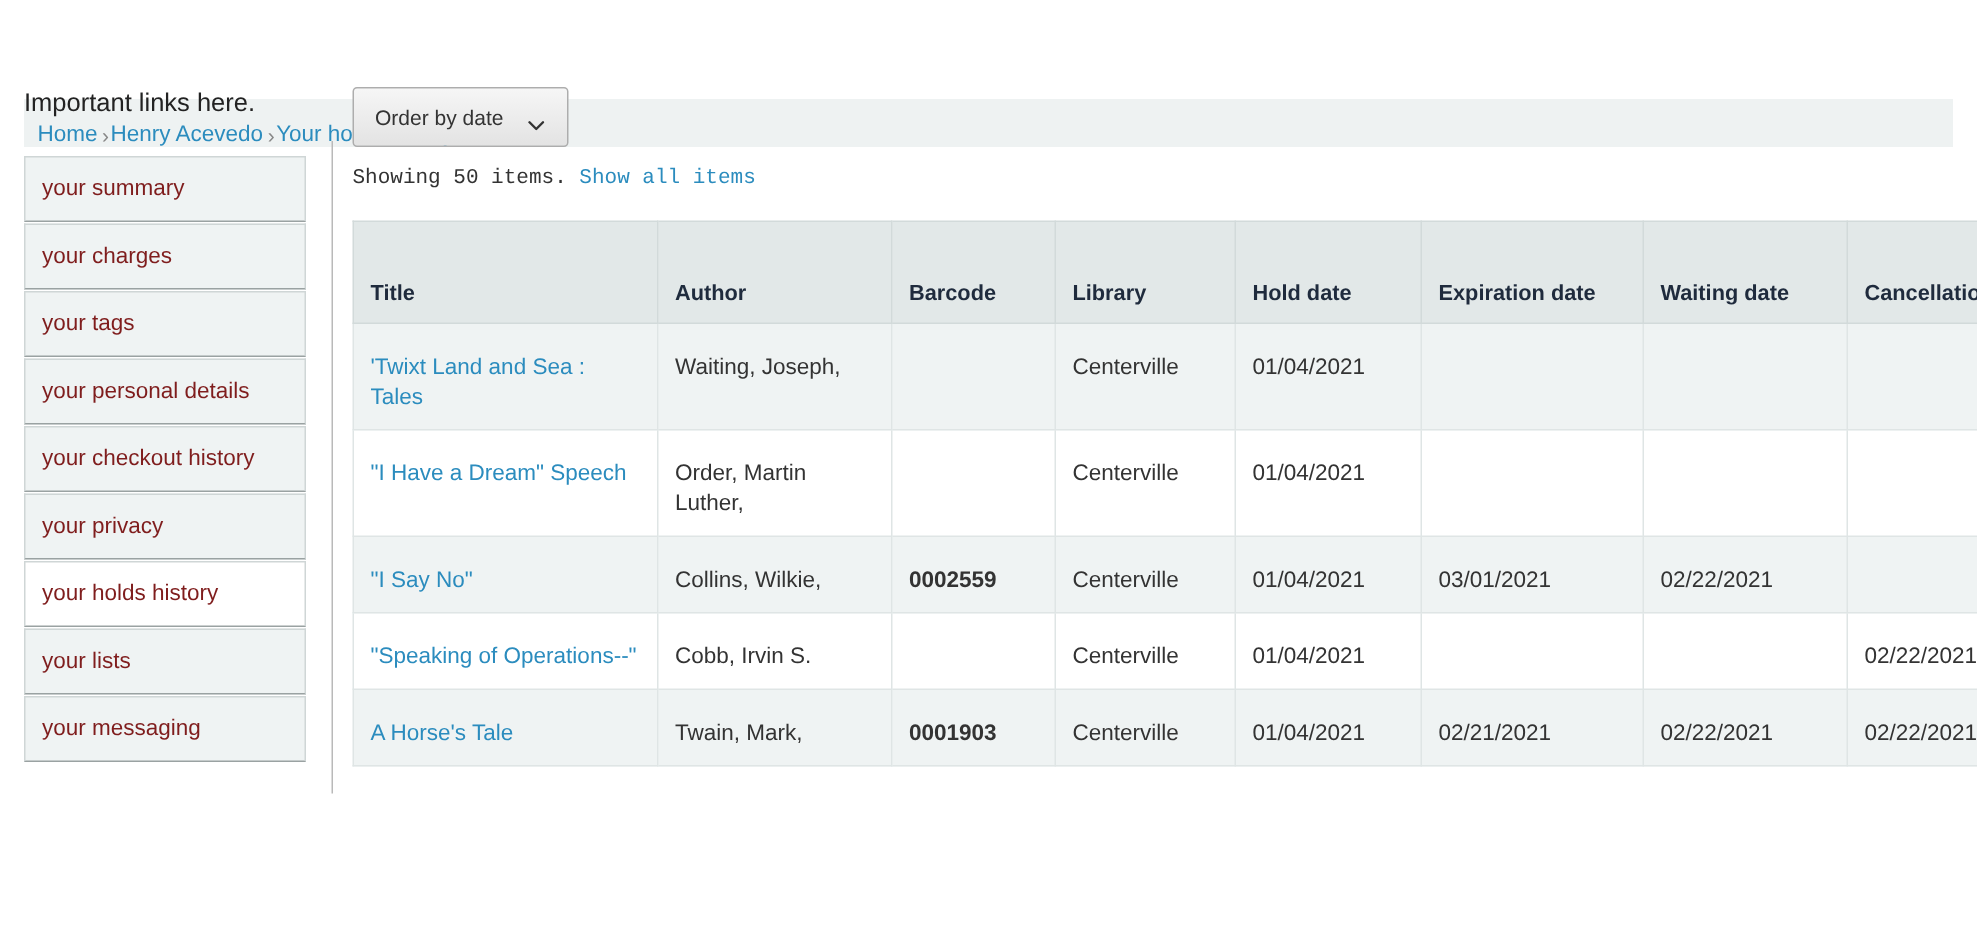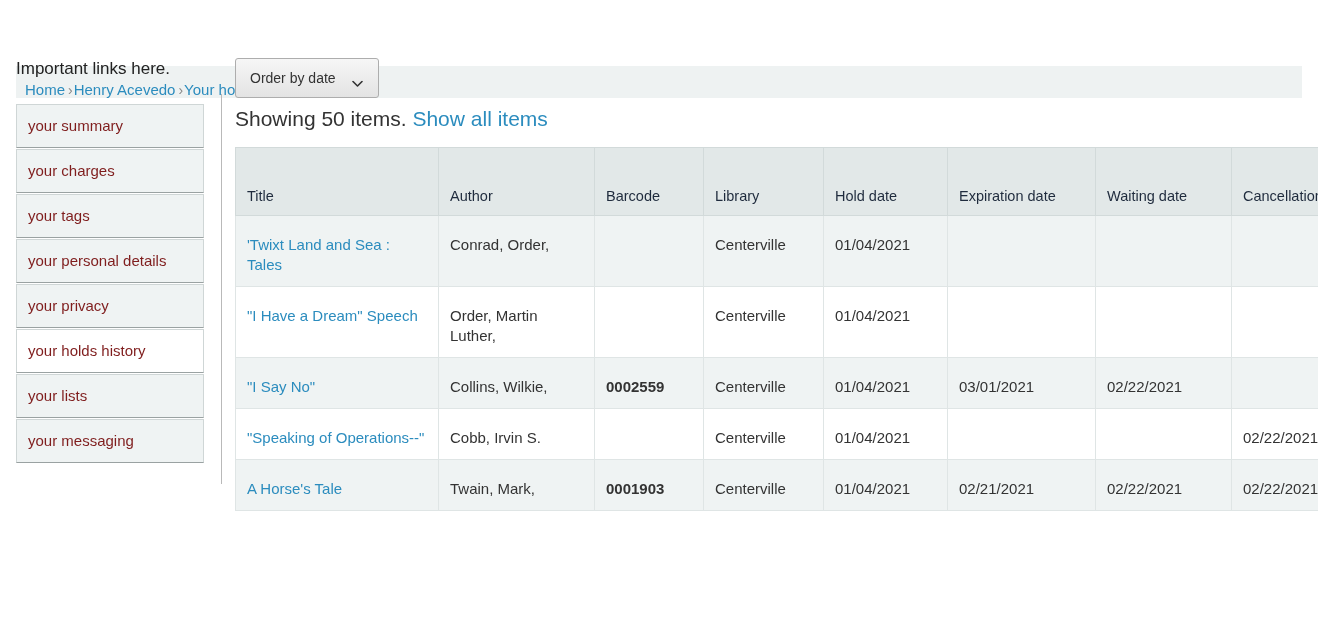--- a/index.html
+++ b/index.html
@@ -121,43 +121,44 @@
   .select-caret {
     position: absolute;
     right: 16px;
     top: 50%;
     transform: translateY(-50%);
     pointer-events: none;
     width: 11px;
     height: 7px;
   }
   .showing-line {
-    font-size: 21px;
+    font-size: 14px;
     color: #333333;
     margin-top: 10px;
     line-height: 22px;
+    font-family: Liberation Mono, monospace;
   }
   .show-all-link {
     color: #2b8cbe;
     text-decoration: none;
   }
 
   
   table.holds {
     border-collapse: collapse;
     width: 1067px;
     margin-top: 17px;
     font-size: 15px;
     table-layout: fixed;
   }
   table.holds th {
     background: #e2e8e8;
     border: 1px solid #d2dada;
     color: #1f2b3d;
-    font-weight: normal;
+    font-weight: bold;
     font-size: 14.5px;
     text-align: left;
     vertical-align: bottom;
     padding: 10px 11px 9px 11px;
     height: 48px;
     line-height: 19px;
   }
   table.holds td {
     border: 1px solid #dfe5e5;
     padding: 19px 11px 11px 11px;
@@ -195,20 +196,21 @@
     <a class="crumb-link" href="#">Your holds history</a>
   </div>
 
 <div class="sidebar">
   <div class="sidebar-title">Important links here.</div>
   <div class="sidebar-list-wrap">
       <a class="sidebar-item" href="#">your summary</a>
       <a class="sidebar-item" href="#">your charges</a>
       <a class="sidebar-item" href="#">your tags</a>
       <a class="sidebar-item" href="#">your personal details</a>
+      <a class="sidebar-item" href="#">your checkout history</a>
       <a class="sidebar-item" href="#">your privacy</a>
       <a class="sidebar-item active" href="#">your holds history</a>
       <a class="sidebar-item" href="#">your lists</a>
       <a class="sidebar-item" href="#">your messaging</a>
     </div>
 </div>
 
 <div class="main">
 
   <div class="select-wrap">
@@ -234,21 +236,21 @@
           <th class="c-library">Library</th>
           <th class="c-hold">Hold date</th>
           <th class="c-exp">Expiration date</th>
           <th class="c-wait">Waiting date</th>
           <th class="c-cancel">Cancellation date</th>
         </tr>
     </thead>
     <tbody>
         <tr class="odd">
           <td class="c-title"><a class="title-link" href="#">'Twixt Land and Sea : Tales</a></td>
-          <td class="c-author">Conrad, Order,</td>
+          <td class="c-author">Waiting, Joseph,</td>
           <td class="c-barcode"></td>
           <td class="c-library">Centerville</td>
           <td class="c-hold">01/04/2021</td>
           <td class="c-exp"></td>
           <td class="c-wait"></td>
           <td class="c-cancel"></td>
         </tr>
         <tr class="even">
           <td class="c-title"><a class="title-link" href="#">"I Have a Dream" Speech</a></td>
           <td class="c-author">Order, Martin Luther,</td>

